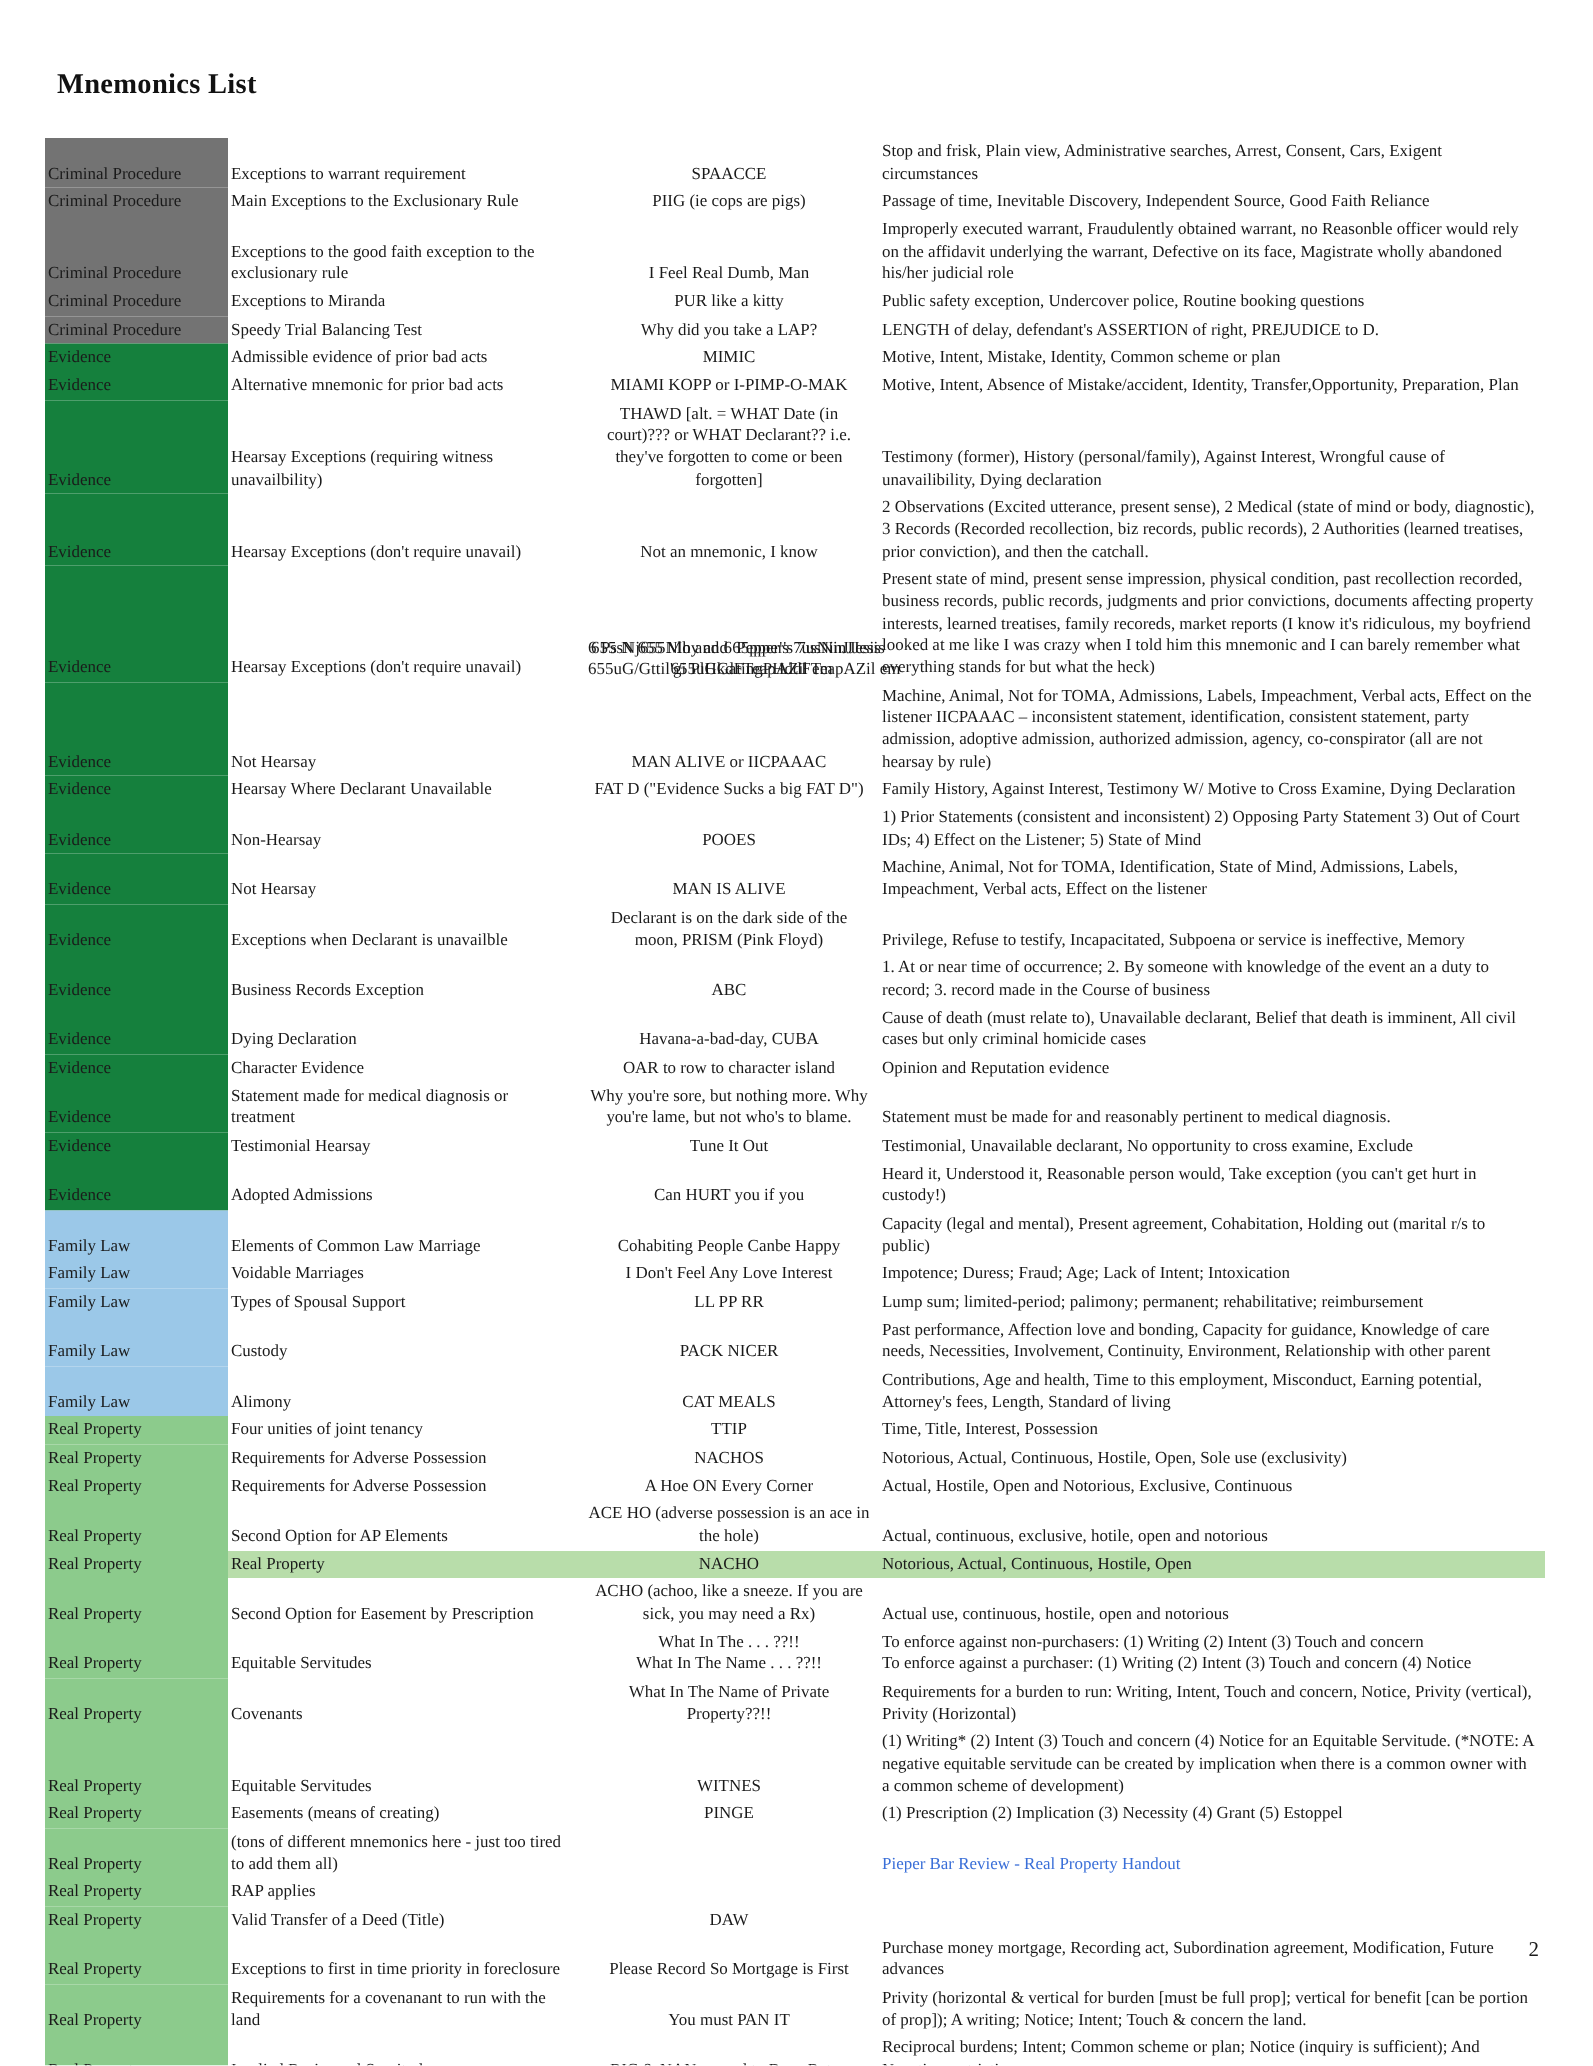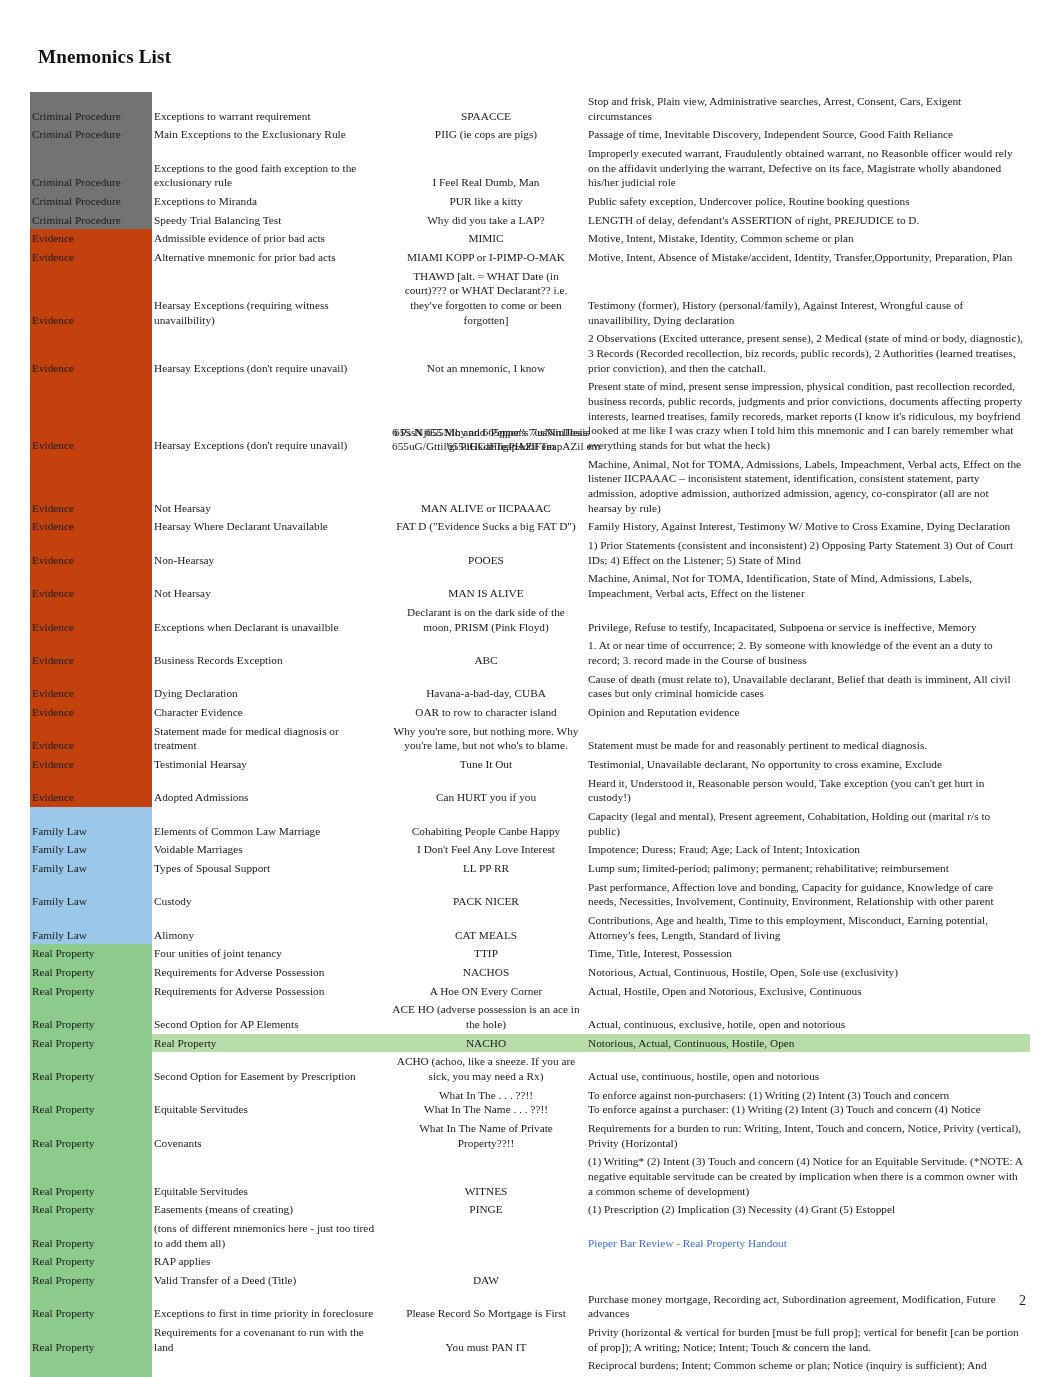--- a/index.html
+++ b/index.html
@@ -64,21 +64,21 @@
     padding-left: 4px;
     white-space: nowrap;
     font-size: 11.1px;
   }
   td.topic    { padding-left: 0px; }
   td.mnem     { padding-left: 4px; text-align: center; }
   td.meaning  { padding-left: 6px; padding-right: 8px; }
 
   
   .sub-crimpro  { background: #737373; }
-  .sub-evidence { background: #c2410c; }
+  .sub-evidence { background: #15803d; }
   .sub-family   { background: #9bc8e8; }
   .sub-realprop { background: #8ccb8c; }
 
   
   tr.hl > td { background: #b8ddaa; }
   tr.hl > td.subject { background: #8ccb8c; }
 
   a.doc-link {
     color: #3a6fd8;
     text-decoration: none;

